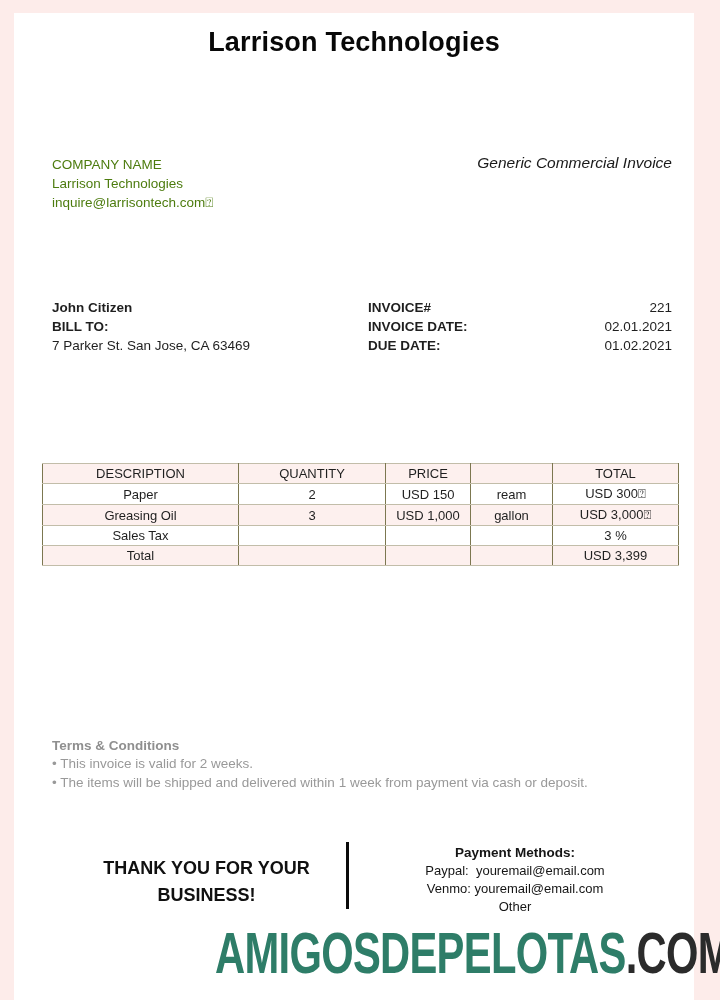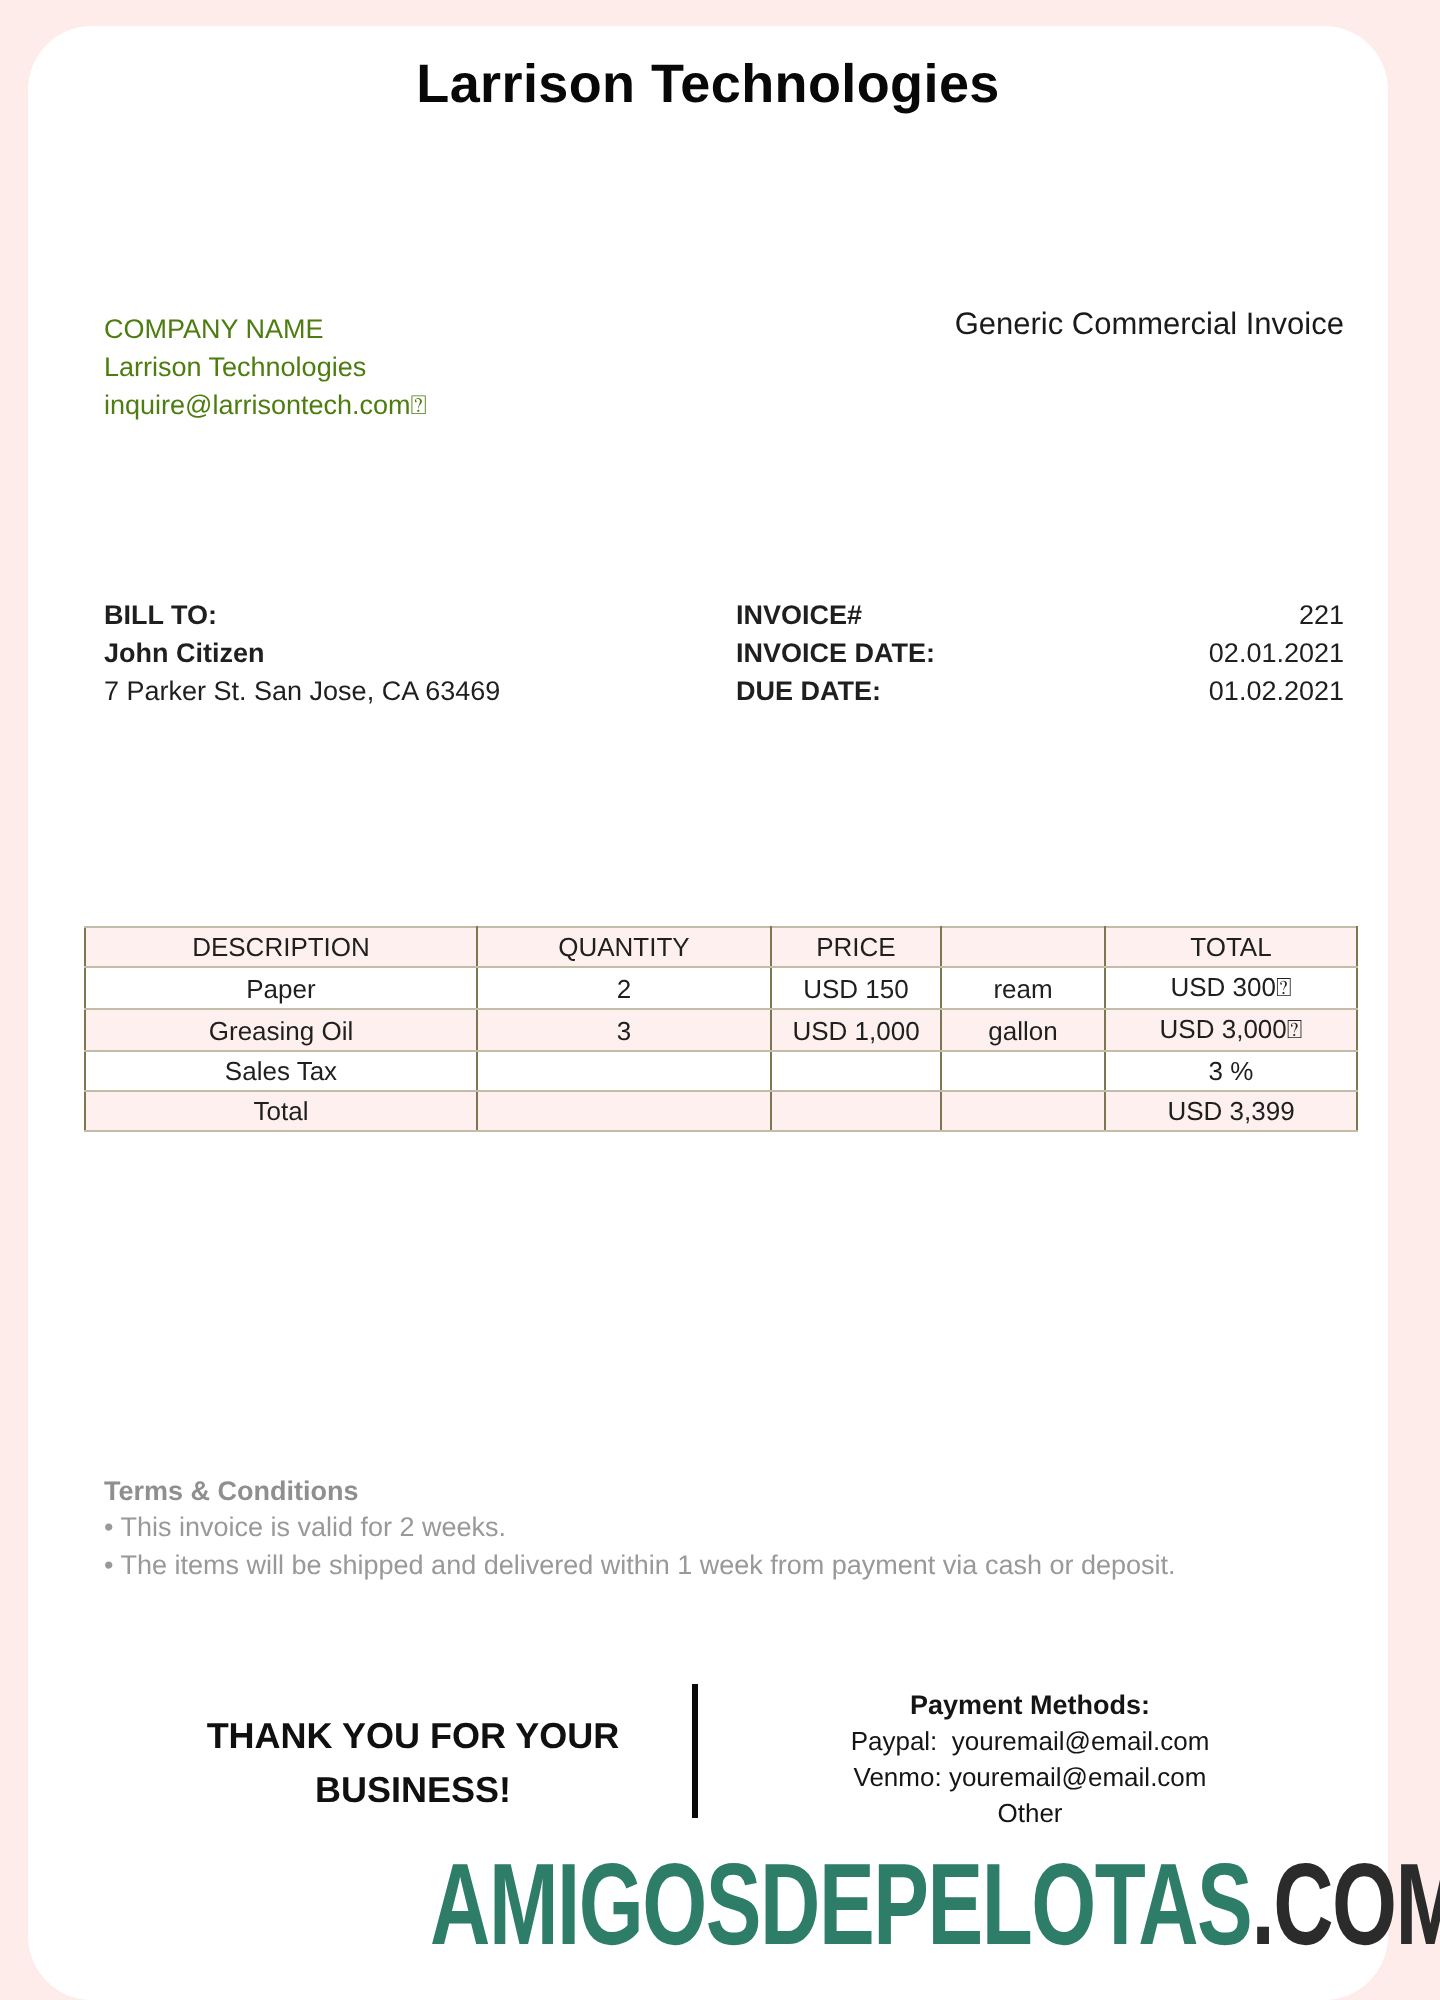--- a/index.html
+++ b/index.html
@@ -8,39 +8,38 @@
     background:#fdecea;
     font-family:"Liberation Sans", sans-serif;
     color:#1f1f1f;
     position:relative;
     overflow:hidden;
   }
   .page {
     position:absolute; left:14px; top:13px;
     width:680px; height:987px;
     background:#ffffff;
-    border-radius:32px;
   }
 
   
   .doc-title {
     position:absolute; top:14px; left:0; width:100%;
     text-align:center;
     font-size:27px; font-weight:700; letter-spacing:0.2px;
     color:#080808;
   }
 
   
   .company-block {
     position:absolute; left:38px; top:142px;
     font-size:13.5px; line-height:19px; color:#4d7c0f;
   }
   .doc-type {
     position:absolute; right:22px; top:141px;
-    font-size:15.5px; color:#1a1a1a;
+    font-size:15.5px; color:#1a1a1a;font-style:italic;
   }
 
   
   .billing { position:absolute; left:0; top:285px; width:100%; font-size:13.5px; line-height:19px; }
   .bill-to { position:absolute; left:38px; top:0; }
   .bill-to .b { font-weight:700; }
   .inv-labels { position:absolute; left:338px; top:0; font-weight:700;margin-left:16px; }
   .inv-values { position:absolute; right:22px; top:0; text-align:right; }
 
   
@@ -122,22 +121,22 @@
 
   <div class="company-block">
     <div>COMPANY NAME</div>
     <div>Larrison Technologies</div>
     <div>inquire@larrisontech.com⍰</div>
   </div>
   <div class="doc-type">Generic Commercial Invoice</div>
 
   <div class="billing">
     <div class="bill-to">
+      <div class="b">John Citizen</div>
       <div class="b">BILL TO:</div>
-      <div class="b">John Citizen</div>
       <div>7 Parker St. San Jose, CA 63469</div>
     </div>
     <div class="inv-labels">
       <div>INVOICE#</div>
       <div>INVOICE DATE:</div>
       <div>DUE DATE:</div>
     </div>
     <div class="inv-values">
       <div>221</div>
       <div>02.01.2021</div>

